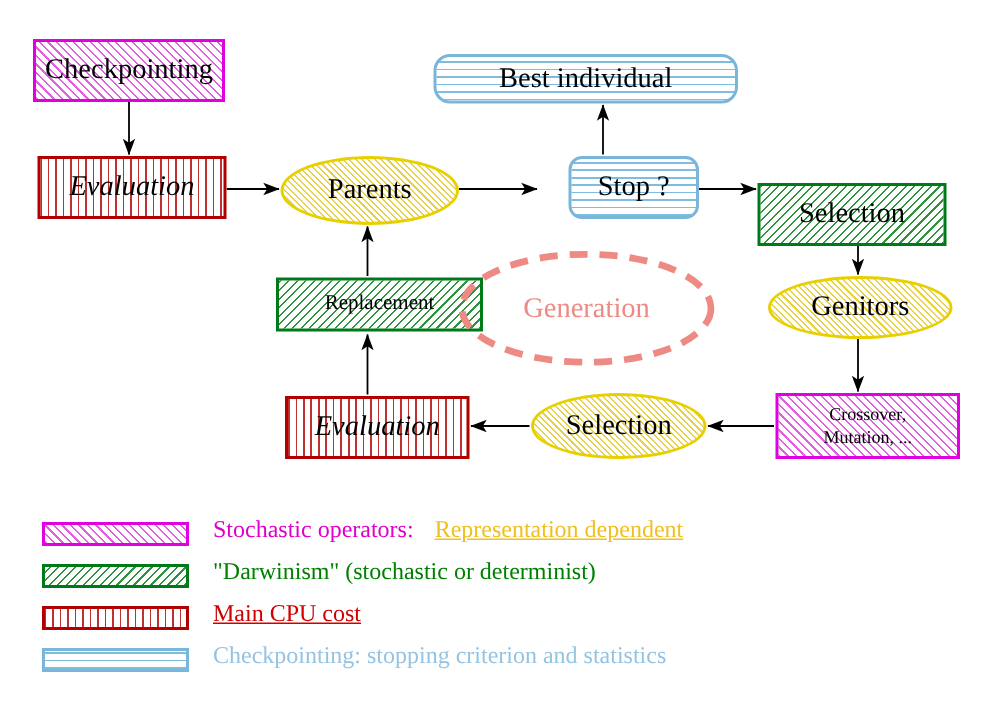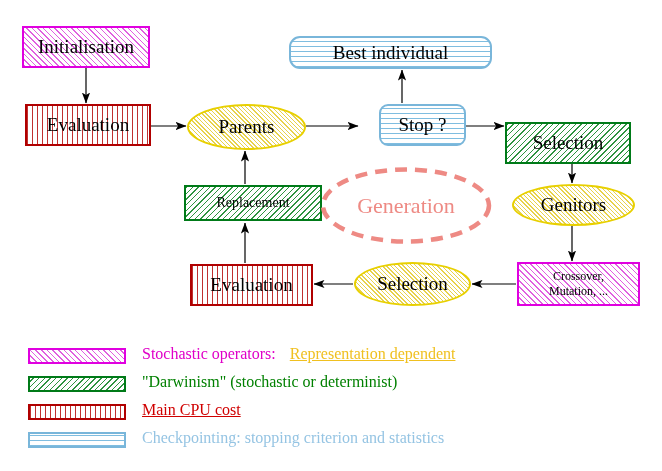--- a/index.html
+++ b/index.html
@@ -23,20 +23,21 @@
     background-color:#ffffff;
     background-image:repeating-linear-gradient(-45deg,
       #2e9440 0px,#2e9440 1px,rgba(255,255,255,0) 1px,rgba(255,255,255,0) 4px);
     border:2px solid #007a18;
   }
   .h-red{
     background-color:#ffffff;
     background-image:repeating-linear-gradient(90deg,
       #c03030 0px,#c03030 1px,rgba(255,255,255,0) 1px,rgba(255,255,255,0) 5px);
     border:2px solid #b00000;
+    font-style:italic;
   }
   .h-blue{
     background-color:#ffffff;
     background-image:repeating-linear-gradient(0deg,
       #7fbde0 0px,#7fbde0 1px,rgba(255,255,255,0) 1px,rgba(255,255,255,0) 5px);
     border:2px solid #79b6da;
   }
   .h-yellow{
     background-color:#ffffff;
     background-image:repeating-linear-gradient(45deg,
@@ -47,21 +48,21 @@
   .rounded{border-radius:9px;margin-left:20px;}
 
   
   #n-initialisation{left:22px;top:26px;width:128px;height:42px;font-size:19px;}
   #n-eval-top{left:25px;top:104px;width:126px;height:42px;font-size:19px;}
   #n-parents{left:187px;top:104px;width:119px;height:46px;font-size:19px;}
   #n-stop{left:359px;top:104px;width:87px;height:42px;font-size:19px;}
   #n-selection{left:505px;top:104px;width:126px;height:42px;font-size:19px;margin-top:18px;}
   #n-best{left:289px;top:36px;width:203px;height:33px;font-size:19px;border-radius:11px;}
   #n-replacement{left:184px;top:185px;width:138px;height:36px;font-size:14px;}
-  #n-generation{left:320px;top:167px;width:172px;height:77px;font-size:22px;
+  #n-generation{left:305px;top:167px;width:172px;height:77px;font-size:19px;
                 border:none;background:none;color:#ee8a84;}
   #n-genitors{left:512px;top:184px;width:123px;height:42px;font-size:19px;}
   #n-eval-bot{left:190px;top:264px;width:123px;height:42px;font-size:19px;}
   #n-offspring{left:354px;top:262px;width:117px;height:44px;font-size:19px;}
   #n-crossover{left:517px;top:262px;width:123px;height:44px;font-size:12px;}
   #n-crossover .lbl{line-height:1.25;}
 
   
   #legend{position:absolute;left:0;top:340px;width:662px;height:120px;}
   .lg-row{position:absolute;left:28px;height:18px;}
@@ -98,21 +99,21 @@
       <line x1="572" y1="146" x2="572" y2="183"></line>
       <line x1="572" y1="226" x2="572" y2="261"></line>
       <line x1="516" y1="284" x2="472" y2="284"></line>
       <line x1="353" y1="284" x2="314" y2="284"></line>
       <line x1="245" y1="263" x2="245" y2="223"></line>
       <line x1="245" y1="184" x2="245" y2="151"></line>
     </g>
   </svg>
 
   <div class="node h-magenta" id="n-initialisation">
-    <span class="lbl">Initialisation</span>
+    <span class="lbl">Checkpointing</span>
   </div>
 
   <div class="node h-red" id="n-eval-top">
     <span class="lbl">Evaluation</span>
   </div>
 
   <div class="node h-yellow ellipse" id="n-parents">
     <span class="lbl">Parents</span>
   </div>
 

